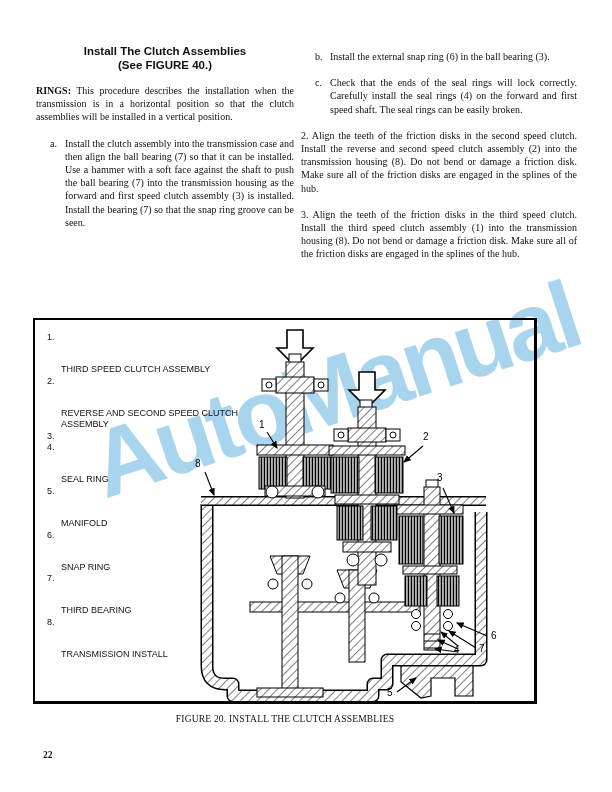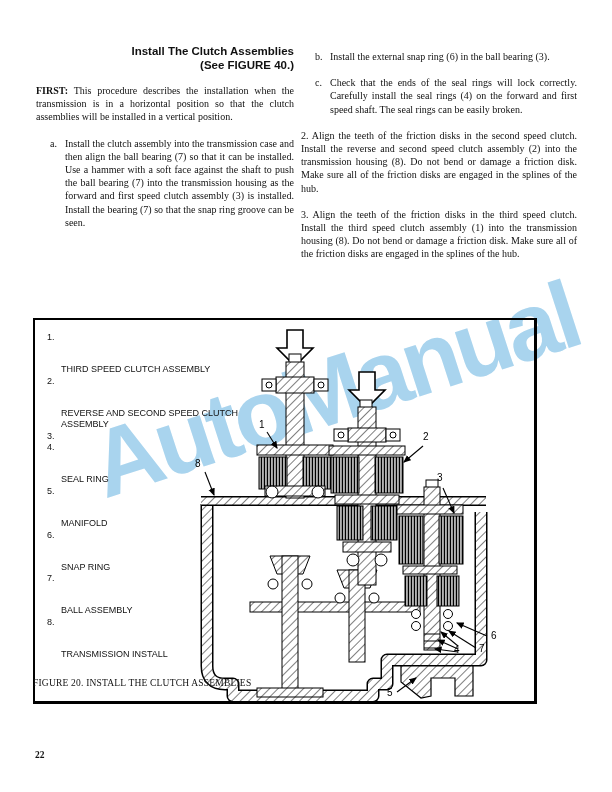--- a/index.html
+++ b/index.html
@@ -18,21 +18,21 @@
     user-select:none;
   }
   .content { position:absolute; inset:0; z-index:1; }
 
   .col { position:absolute; font-size:10px; line-height:13.2px; text-align:justify; }
   .col-left  { left:36px;  top:44px; width:258px; }
   .col-right { left:301px; top:50px; width:276px; }
 
   .heading {
     font-family:"Liberation Sans", sans-serif; font-weight:bold;
-    font-size:11.5px; line-height:14px; text-align:right; margin:0 0 12px 0;
+    font-size:11.5px; line-height:14px; text-align:center; margin:0 0 12px 0;
   }
   .para { margin:0 0 13px 0; }
   .list-item { position:relative; padding-left:29px; margin:0 0 13px 0; }
   .list-item .lbl { position:absolute; left:14px; top:0; }
 
   .figure-box {
     position:absolute; left:33px; top:318px; width:504px; height:386px;
     border:2px solid #000; border-right-width:3px; border-bottom-width:3px;
     box-sizing:border-box; background:transparent;
   }
@@ -45,43 +45,43 @@
   .legend-label { max-width:185px;margin-top:32px; }
 
   .fig-svg { position:absolute; left:0; top:0; width:499px; height:381px; }
 
   .callout {
     position:absolute; font-family:"Liberation Sans", sans-serif;
     font-size:10px; line-height:10px; color:#000;
   }
 
   .caption {
-    position:absolute; left:33px; top:678px; width:504px;
-    font-size:9.5px; letter-spacing:0.2px;
+    position:absolute; left:33px; top:714px; width:504px;
+    font-size:9.5px; text-align:center; letter-spacing:0.2px;
   }
   .page-number {
-    position:absolute; left:35px; top:750px;
+    position:absolute; left:43px; top:750px;
     font-size:9.5px; font-weight:bold;
   }
 </style>
 </head>
 <body>
 
 <div class="page">
 
   <div class="watermark">AutoManual</div>
 
   <div class="content">
 
     <div class="col col-left">
       <h2 class="heading">
         <span>Install The Clutch Assemblies</span><br>
         <span>(See FIGURE 40.)</span>
       </h2>
-      <p class="para"><b>FIRST:</b><span> This procedure describes the installation when the transmission is in a horizontal position so that the clutch assemblies will be installed in a vertical position.</span></p>
+      <p class="para"><b>RINGS:</b><span> This procedure describes the installation when the transmission is in a horizontal position so that the clutch assemblies will be installed in a vertical position.</span></p>
       <div class="list-item">
         <span class="lbl">a.</span>
         <span>Install the clutch assembly into the transmission case and then align the ball bearing (7) so that it can be installed. Use a hammer with a soft face against the shaft to push the ball bearing (7) into the transmission housing as the forward and first speed clutch assembly (3) is installed. Install the bearing (7) so that the snap ring groove can be seen.</span>
       </div>
     </div>
 
     <div class="col col-right">
       <div class="list-item">
         <span class="lbl">b.</span>
         <span>Install the external snap ring (6) in the ball bearing (3).</span>
@@ -225,21 +225,21 @@
         <div class="legend-row">
             <span class="legend-num">5.</span>
             <span class="legend-label">MANIFOLD</span>
           </div>
         <div class="legend-row">
             <span class="legend-num">6.</span>
             <span class="legend-label">SNAP RING</span>
           </div>
         <div class="legend-row">
             <span class="legend-num">7.</span>
-            <span class="legend-label">BALL ASSEMBLY</span>
+            <span class="legend-label">THIRD BEARING</span>
           </div>
         <div class="legend-row">
             <span class="legend-num">8.</span>
             <span class="legend-label">TRANSMISSION INSTALL</span>
           </div>
       </div>
 
       <div class="callout" style="left:224px; top:100px;">1</div>
       <div class="callout" style="left:388px; top:112px;">2</div>
       <div class="callout" style="left:402px; top:153px;">3</div>

